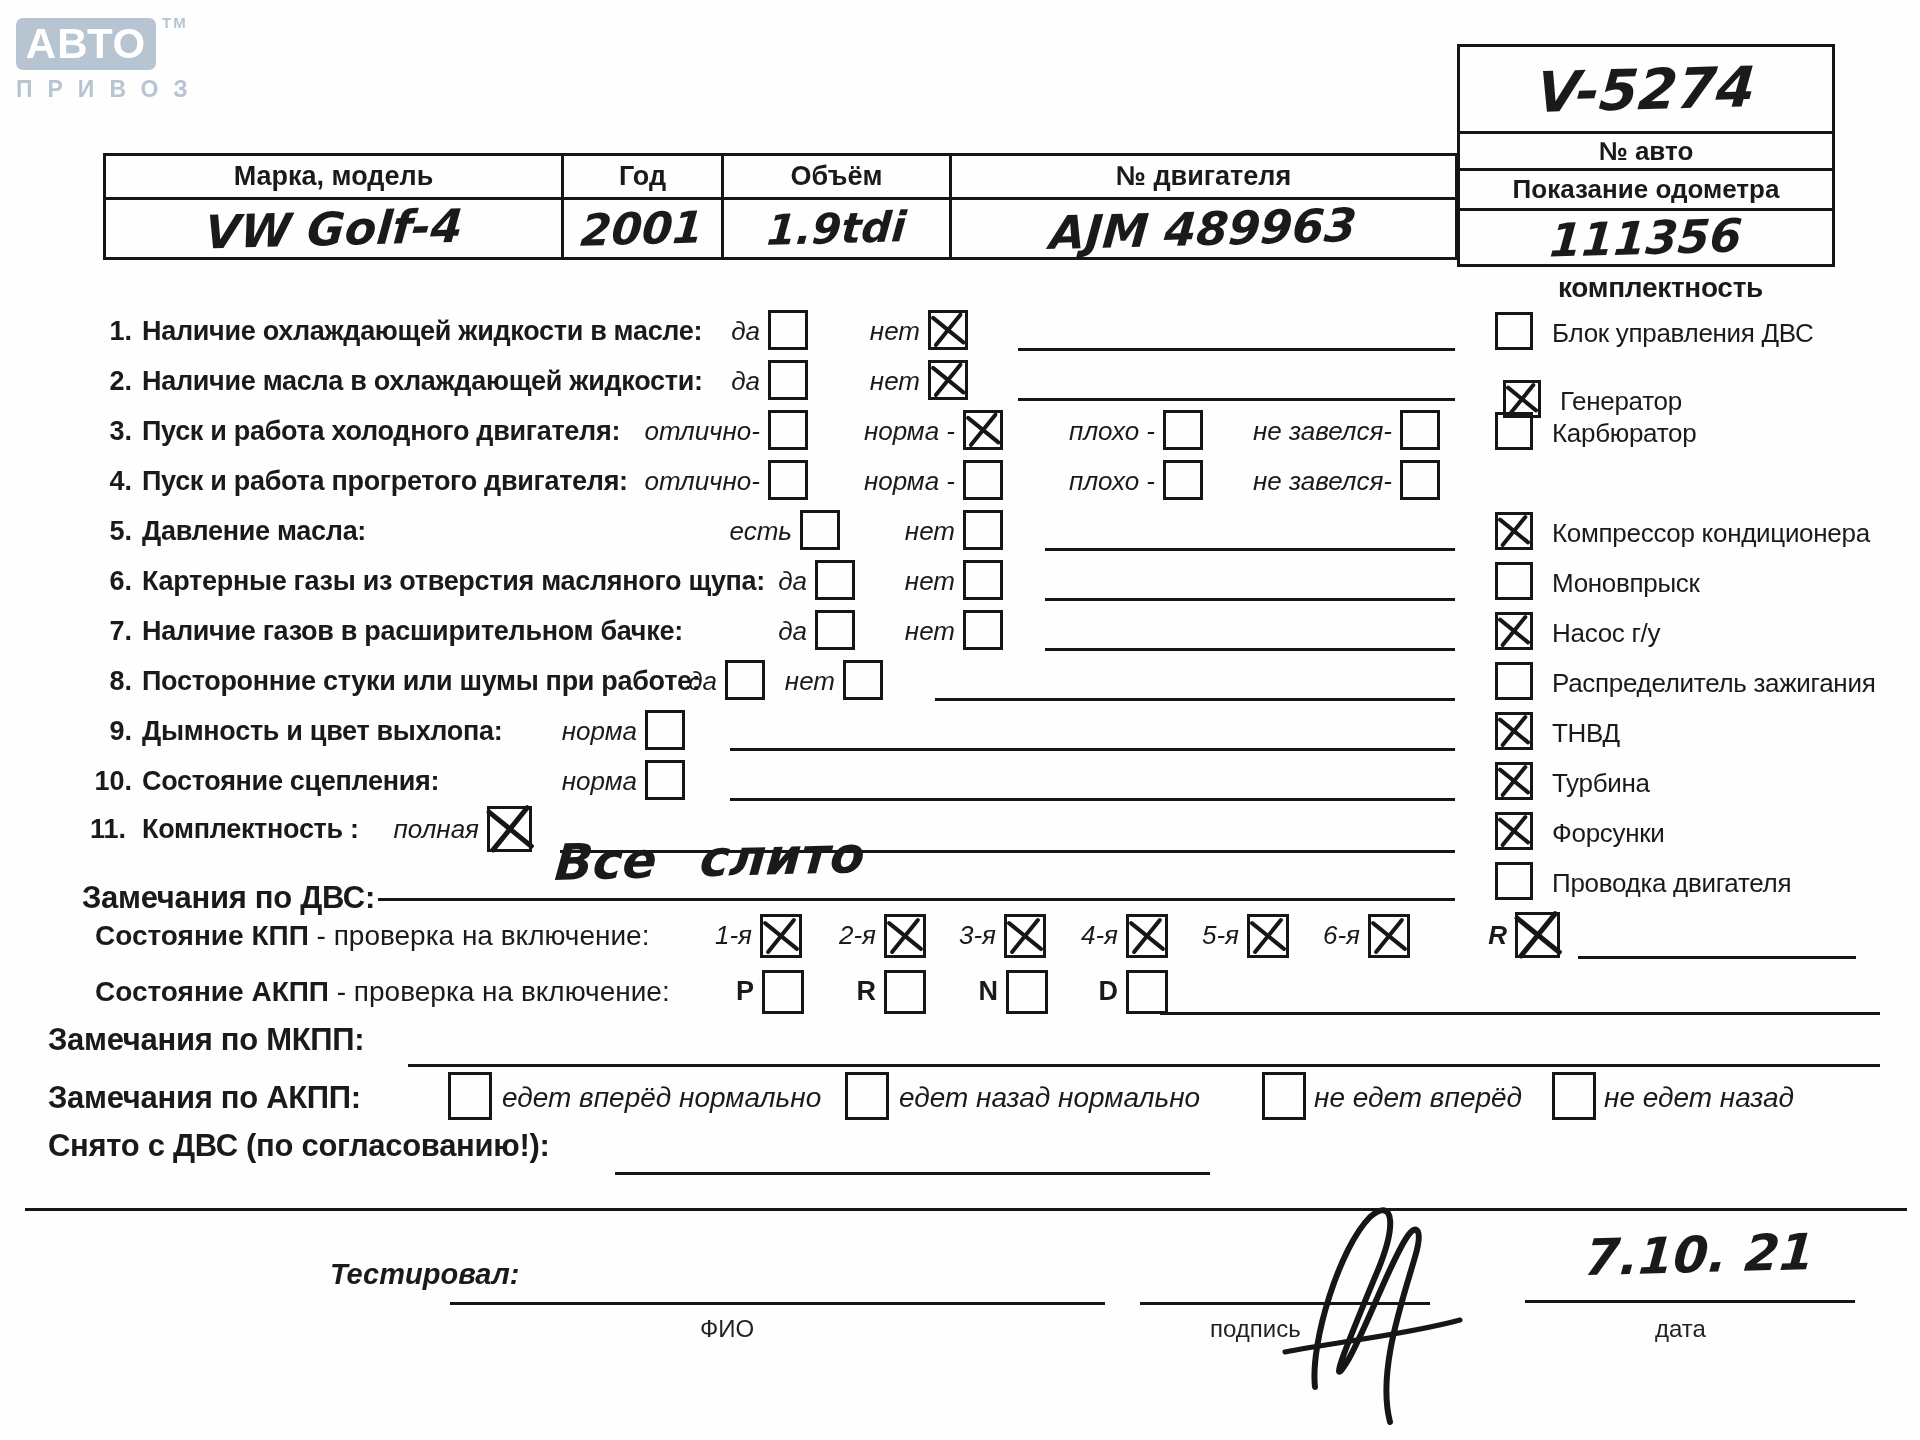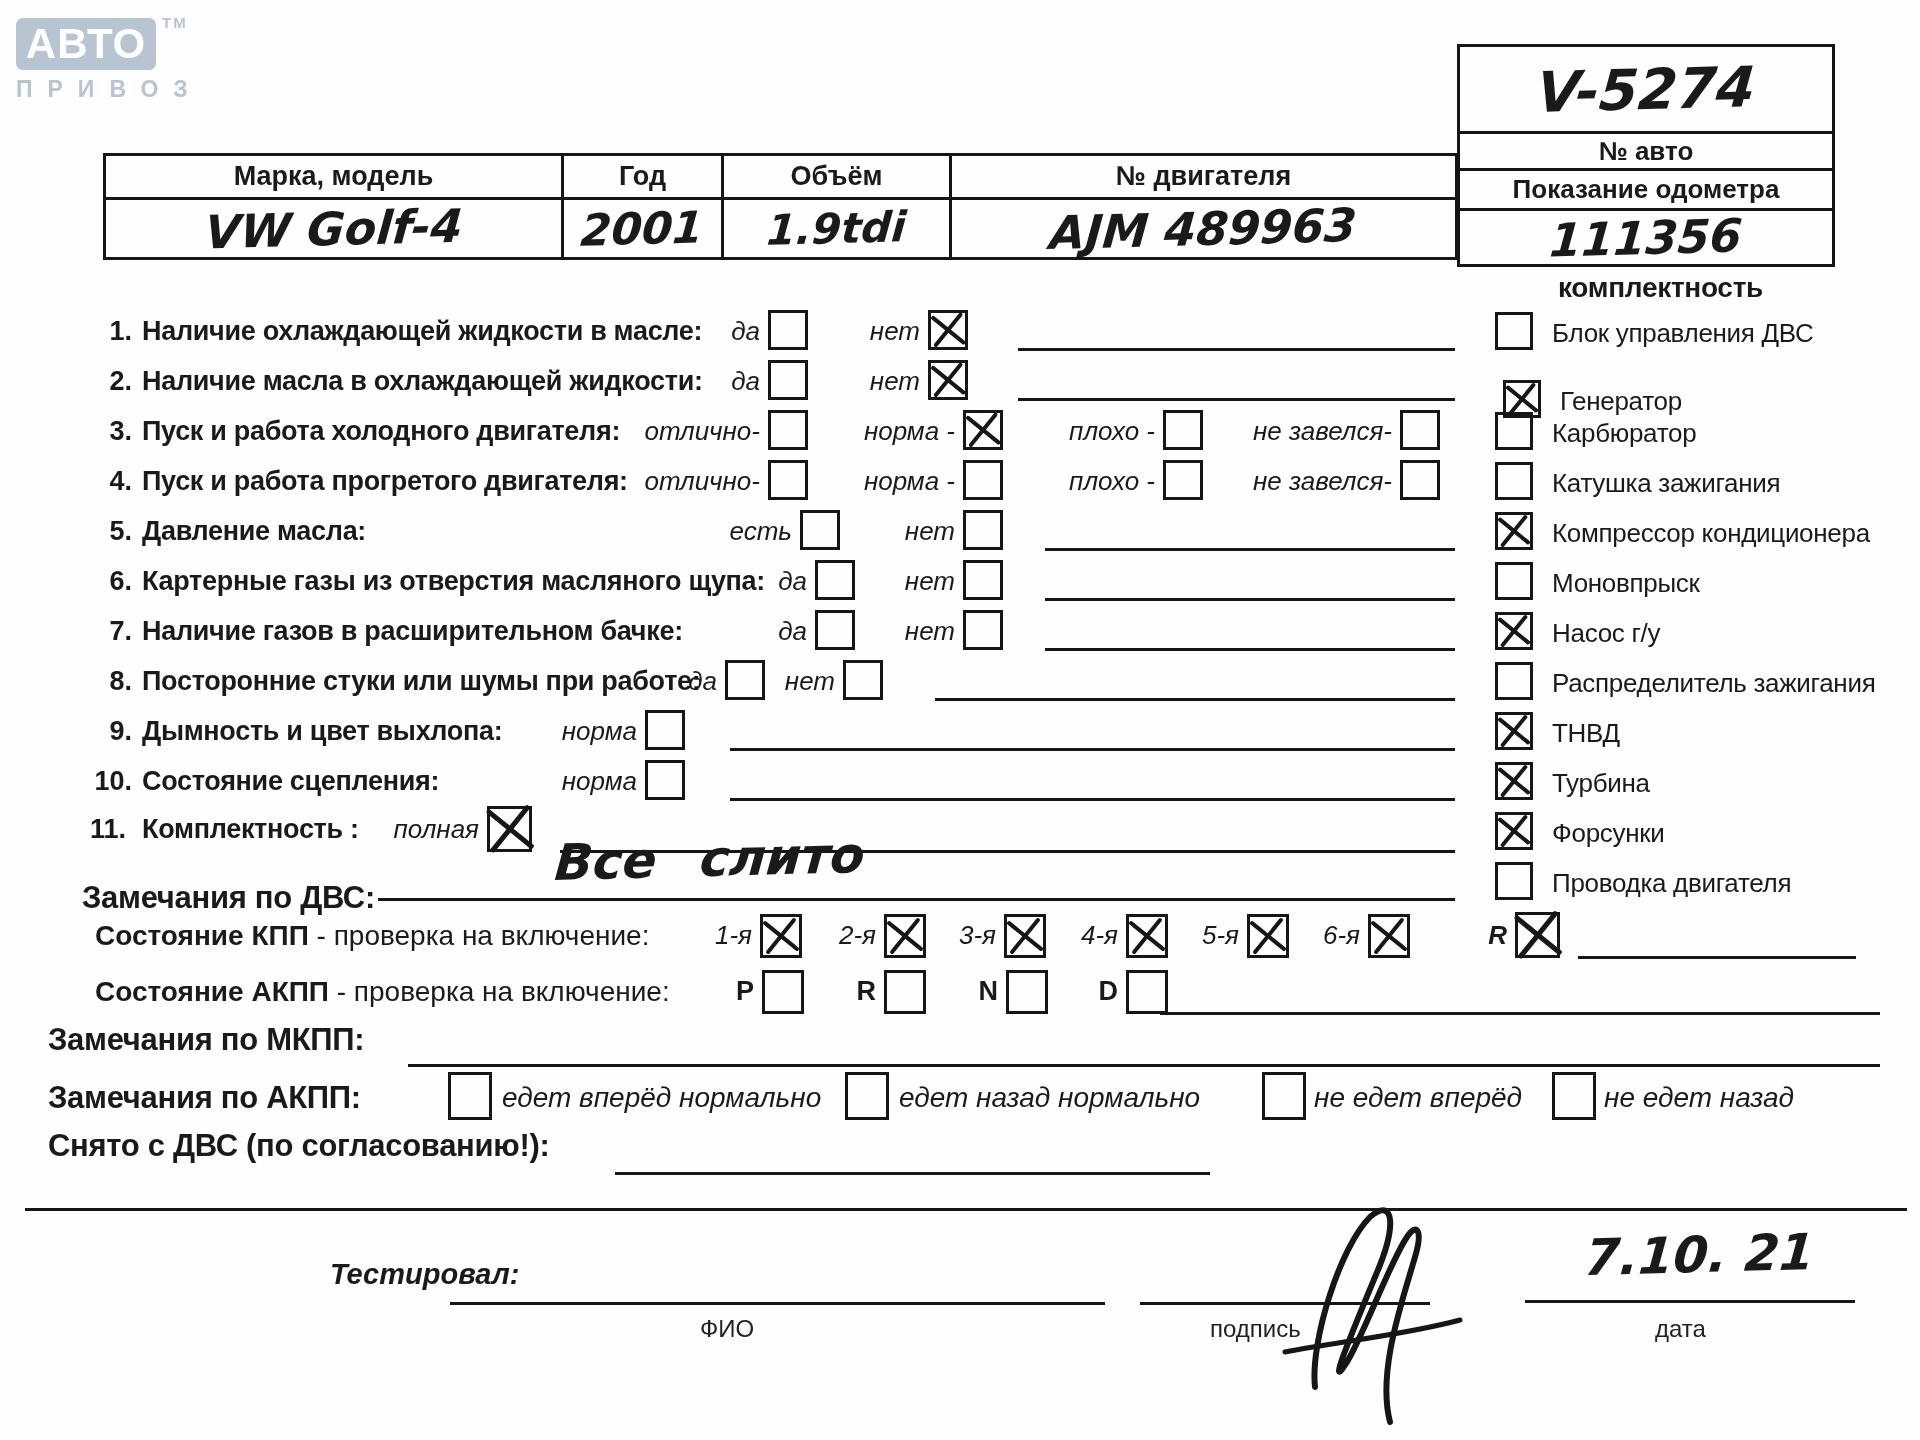--- a/index.html
+++ b/index.html
@@ -108,24 +108,20 @@
       <span class="clabel">Блок управления ДВС</span>
     </div>
   <div class="citem" style="top:380px;margin-left:8px;">
       <span class="cb small checked"></span>
       <span class="clabel">Генератор</span>
     </div>
   <div class="citem" style="top:412px;">
       <span class="cb small"></span>
       <span class="clabel">Карбюратор</span>
     </div>
-  <div class="citem" style="top:462px;">
-      <span class="cb small"></span>
-      <span class="clabel">Катушка зажигания</span>
-    </div>
   <div class="citem" style="top:512px;">
       <span class="cb small checked"></span>
       <span class="clabel">Компрессор кондиционера</span>
     </div>
   <div class="citem" style="top:562px;">
       <span class="cb small"></span>
       <span class="clabel">Моновпрыск</span>
     </div>
   <div class="citem" style="top:612px;">
       <span class="cb small checked"></span>

